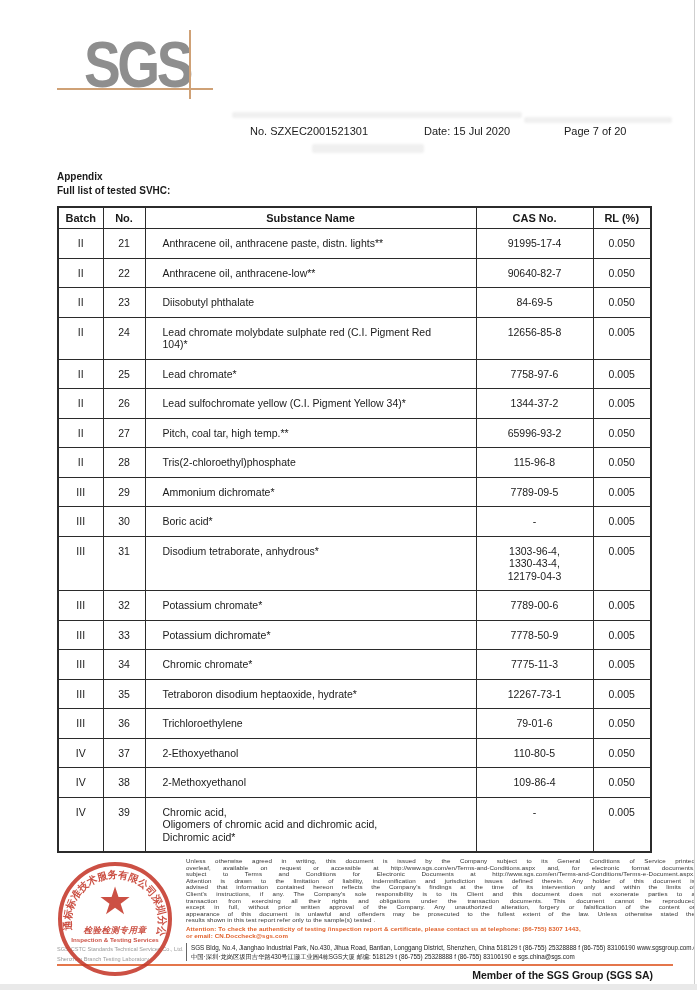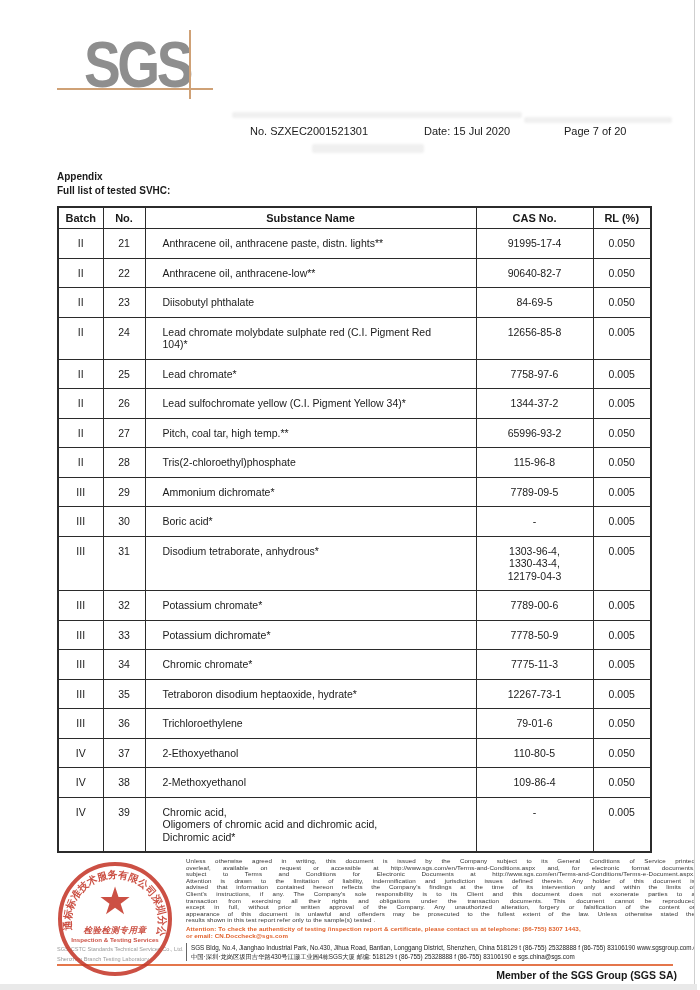--- a/index.html
+++ b/index.html
@@ -48,21 +48,21 @@
     text-align:justify;text-align-last:justify;
   }
   .legal-line:last-child{text-align-last:left;}
   .attention-wrap{margin-top:2px;}
   .attention-line{font-size:6.2px;line-height:6.6px;letter-spacing:.12px;color:#e0602a;font-weight:bold;}
   .address-wrap{margin-top:4px;border-left:1px solid #666;padding-left:4px;}
   .address-line{font-size:6.3px;line-height:9px;color:#222;white-space:nowrap;overflow:hidden;}
 
   .company-left{position:absolute;left:57px;top:944px;width:132px;color:#999;font-size:5.6px;line-height:10px;z-index:1;}
   .rule-orange{position:absolute;left:57px;top:964px;width:616px;height:2px;background:#e4764b;}
-  .member-line{position:absolute;right:20px;top:969px;font-size:10.5px;font-weight:600;color:#1a1a1a;}
+  .member-line{position:absolute;right:44px;top:969px;font-size:10.5px;font-weight:600;color:#1a1a1a;}
 
   
   .stamp{position:absolute;left:58px;top:862px;width:114px;height:114px;z-index:2;opacity:.88;}
   .stamp .ring{position:absolute;left:0;top:0;width:106px;height:106px;border:4px solid #c5392b;border-radius:50%;}
   .stamp svg{position:absolute;left:0;top:0;}
   .stamp .star{position:absolute;left:0;top:20px;width:114px;text-align:center;font-size:38px;color:#c5392b;line-height:38px;}
   .stamp .seal-cn{position:absolute;left:0;top:63px;width:114px;text-align:center;font-size:8.5px;color:#c5392b;letter-spacing:.5px;font-weight:bold;font-style:italic;}
   .stamp .seal-en{position:absolute;left:0;top:74px;width:114px;text-align:center;font-size:6.2px;color:#c5392b;font-weight:bold;}
 </style>
 </head>

